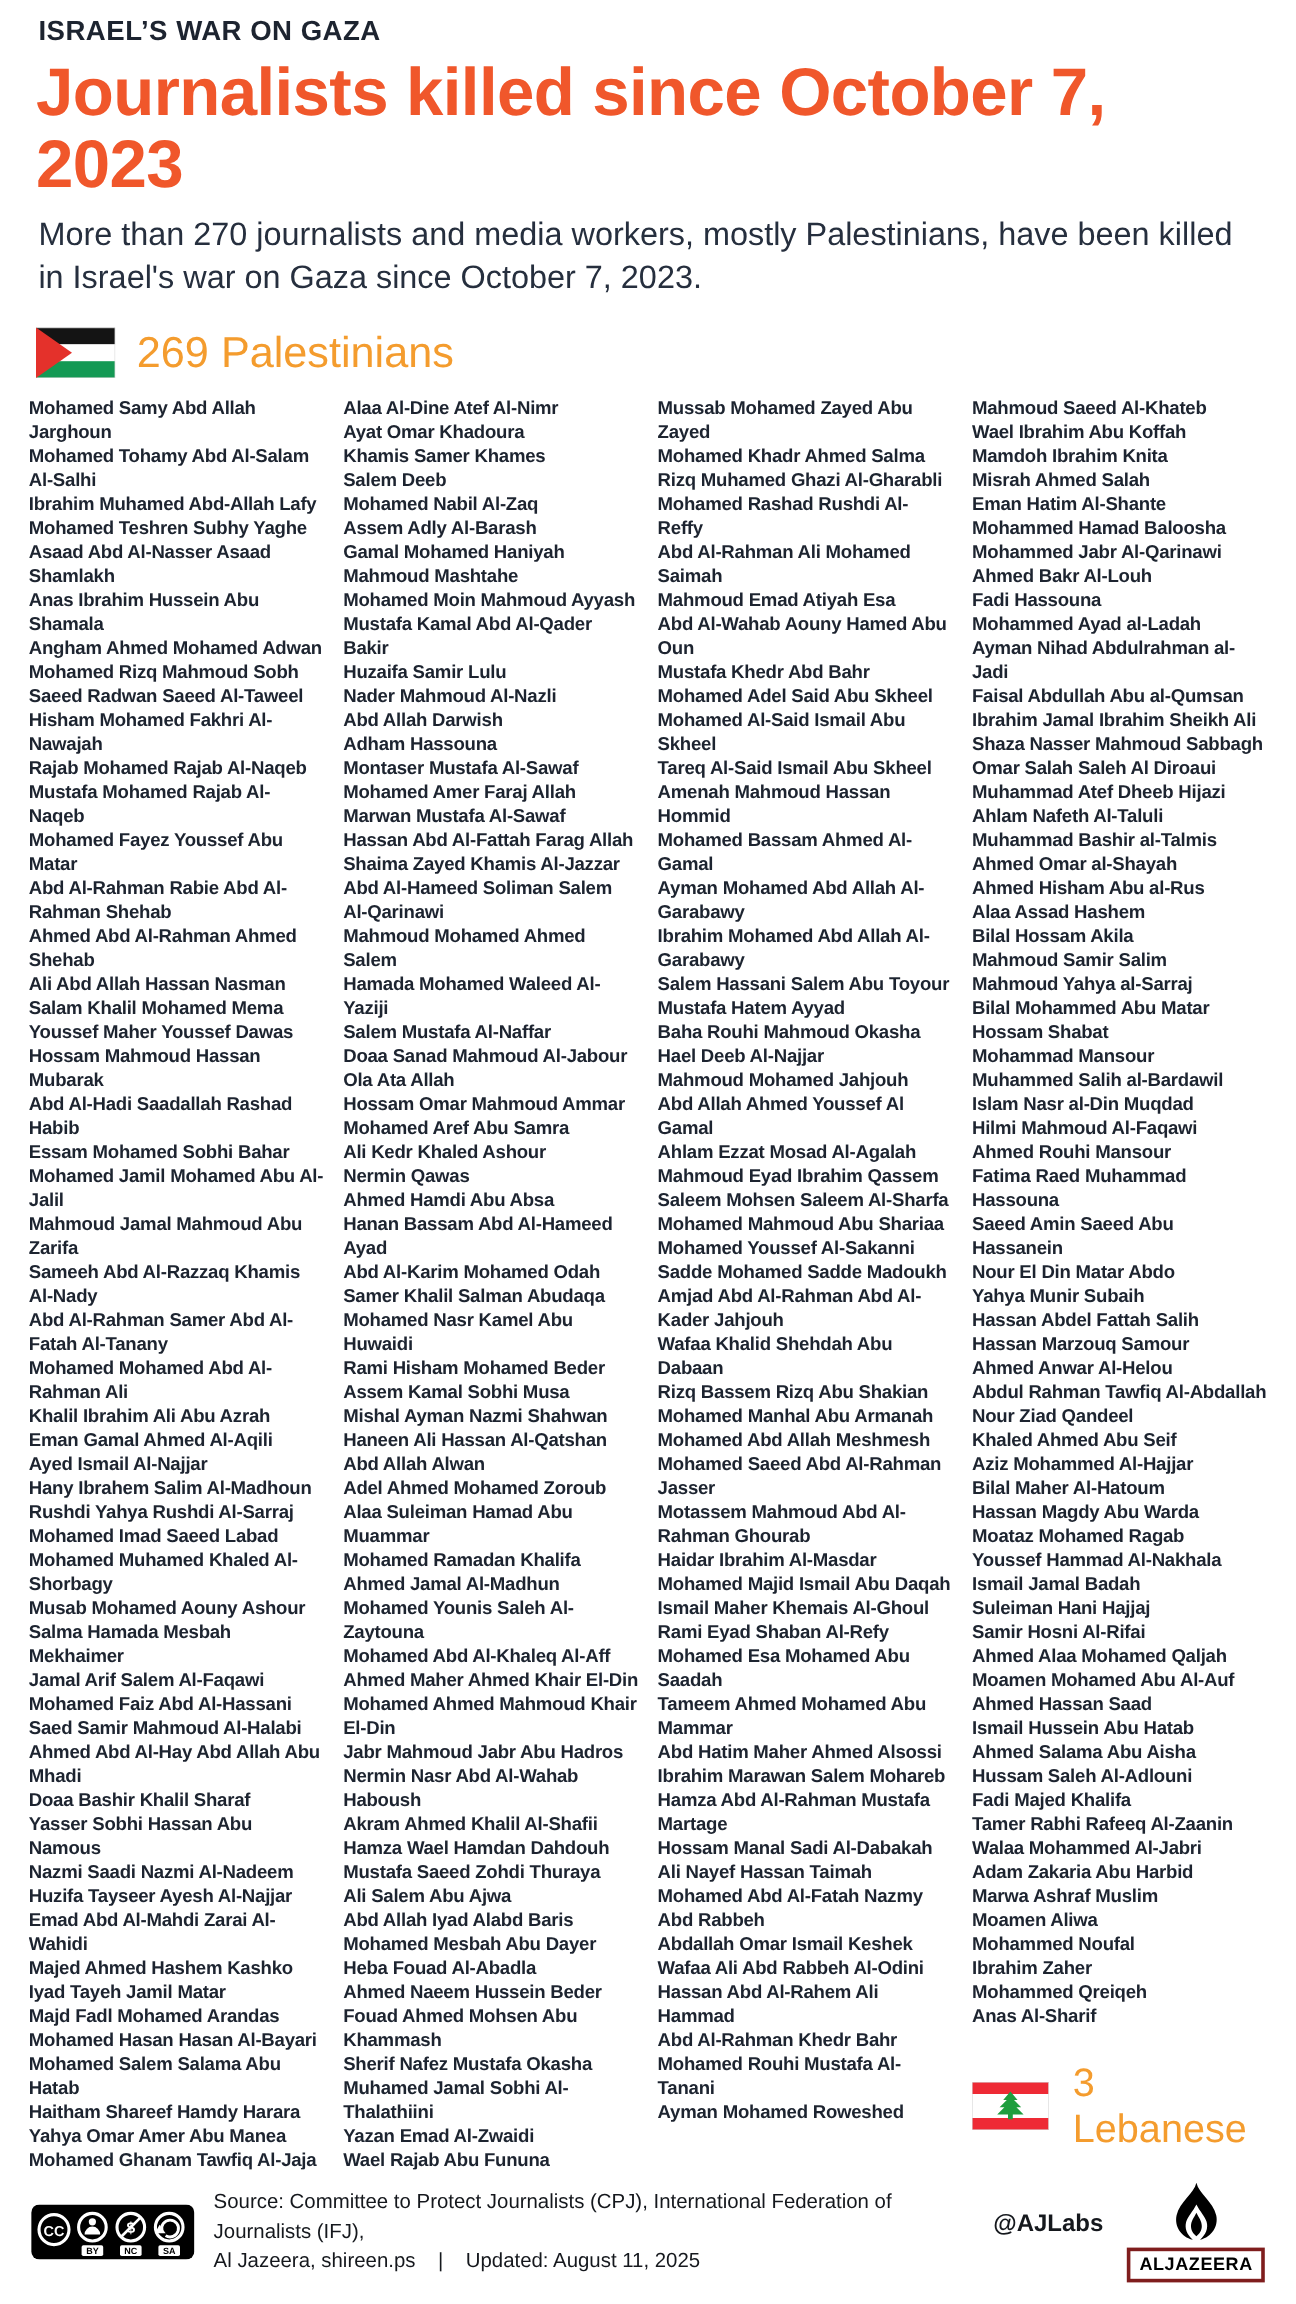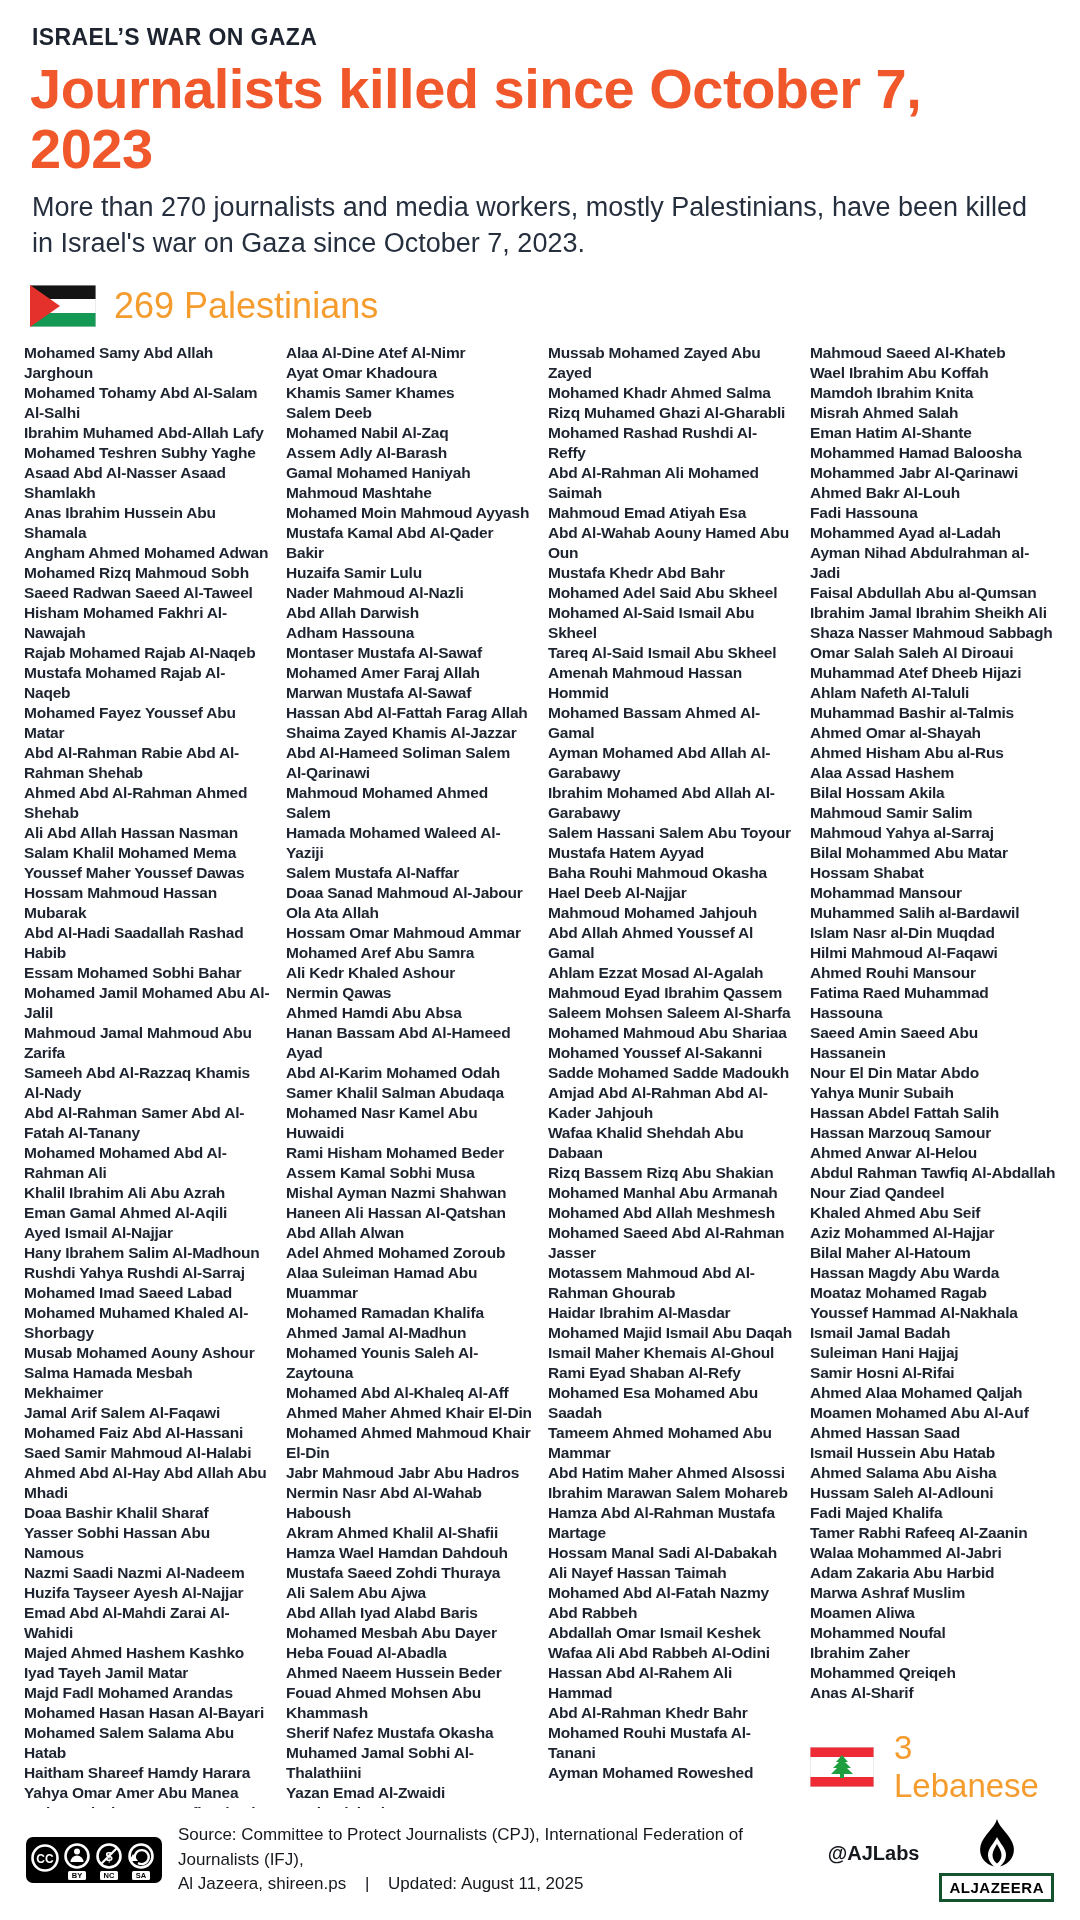--- a/index.html
+++ b/index.html
@@ -1,18 +1,18 @@
 <!DOCTYPE html>
 <html><head>
 <meta charset="utf-8">
 <style>
   * { margin:0; padding:0; box-sizing:border-box; }
   html,body { width:1080px; }
   body { font-family:"Liberation Sans", sans-serif; background:#ffffff; color:#1d2430; }
-  .page { width:1080px; height:1920px; overflow:hidden; display:flex; flex-direction:column; padding:24px 24px 0 24px; }
+  .page { width:1080px; height:1920px; overflow:hidden; display:flex; flex-direction:column; padding:12px 24px 0 24px; }
 
   .kicker { font-size:23px; font-weight:800; letter-spacing:.4px; color:#1d2430; margin-left:8px; }
   .title  { font-size:56px; line-height:1.08; font-weight:600; color:#f0572b; margin:8px 0 10px 6px; letter-spacing:-.5px; }
   .subtitle { font-size:27px; line-height:1.32; font-weight:500; color:#262f3e; margin-left:8px; max-width:1010px; }
 
   .section-head { display:flex; align-items:center; gap:18px; margin:24px 0 12px 6px; }
   .section-head.small { gap:20px; margin:26px 0 12px 0; }
   .flag { flex:0 0 auto; display:block; }
   .section-label { font-size:36px; font-weight:500; color:#f49c2e; }
   .section-head.small .section-label { font-size:33px; }
@@ -20,21 +20,21 @@
   .names-grid { flex:1; display:grid; grid-template-columns:repeat(4,1fr); column-gap:16px; overflow:hidden; margin:4px 0 0 0; }
   .name-col { min-width:0; }
   .name { font-size:15.5px; line-height:20px; font-weight:700; color:#1d2430; letter-spacing:-.2px; }
 
   .footer { flex:0 0 auto; display:flex; align-items:center; gap:16px; padding:10px 2px 18px 2px; }
   .cc-badge { flex:0 0 auto; }
   .source-block { font-size:17px; line-height:1.45; font-weight:400; color:#15181d; }
   .footer-right { margin-left:auto; display:flex; align-items:center; gap:20px; }
   .handle { font-size:20px; font-weight:600; color:#15181d; padding-bottom:14px; }
   .brand { display:flex; flex-direction:column; align-items:center; gap:3px; }
-  .brand-box { border:3px solid #14532d; font-size:15px; font-weight:800; letter-spacing:.5px; padding:3px 7px; color:#000; }
+  .brand-box { border:3px solid #7f1d1d; font-size:15px; font-weight:800; letter-spacing:.5px; padding:3px 7px; color:#000; }
 </style>
 </head>
 <body>
 
 <div class="page">
 
   <div class="kicker">ISRAEL’S WAR ON GAZA</div>
   <h1 class="title">Journalists killed since October 7, 2023</h1>
   <p class="subtitle">More than 270 journalists and media workers, mostly Palestinians, have been killed in Israel's war on Gaza since October 7, 2023.</p>
 

